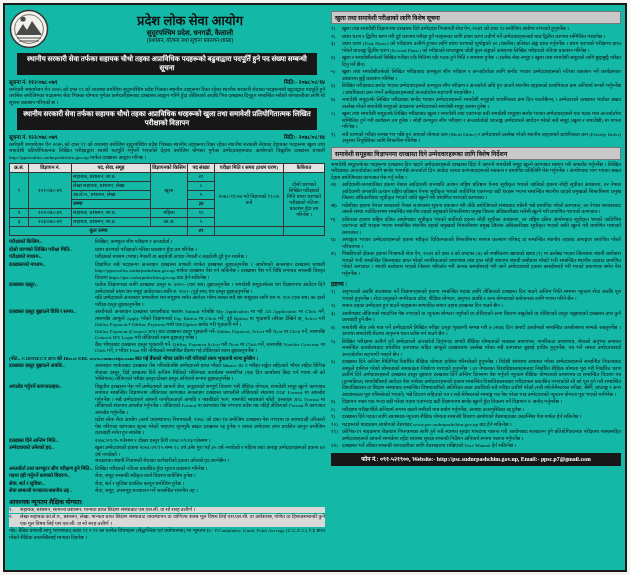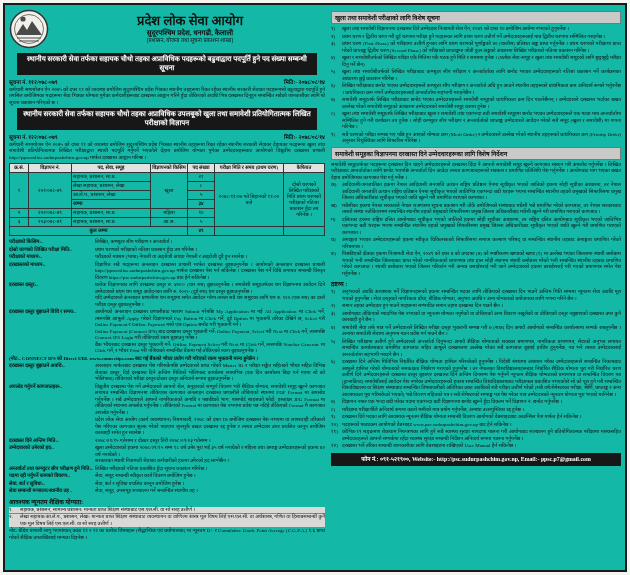--- a/index.html
+++ b/index.html
@@ -64,21 +64,21 @@
       </div>
 
       <div class="banner">स्थानीय सरकारी सेवा तर्फका सहायक चौथो तहका अप्राविधिक पदहरूको बढुवाद्वारा पदपूर्ति हुने पद संख्या सम्बन्धी सूचना</div>
 
       <div class="meta">
         <span>सूचना नं. ११२/०७८-०७९</span>
         <span>मिति:- २०७८/०८/१४</span>
       </div>
       <div class="para">कर्मचारी समायोजन ऐन २०७५ को दफा ११ को व्यवस्था बमोजिम सुदूरपश्चिम प्रदेश भित्रका स्थानीय तहहरूमा रिक्त रहेका स्थानीय सरकारी सेवाका पदहरूमध्ये बढुवाद्वारा पदपूर्ति हुने तपसिल बमोजिमका पदहरूमा सेवा भित्रका योग्यता पुगेका कर्मचारीहरूबाट दरखास्त आह्वान गरिने हुँदा तोकिएको अवधि भित्र दरखास्त दिनुहुन सम्बन्धित सबैको जानकारीका लागि यो सूचना प्रकाशन गरिएको छ ।</div>
 
-      <div class="banner">स्थानीय सरकारी सेवा तर्फका सहायक चौथो तहका अप्राविधिक उपलबूको खुला तथा समावेशी प्रतियोगितात्मक लिखित परीक्षाको विज्ञापन</div>
+      <div class="banner">स्थानीय सरकारी सेवा तर्फका सहायक चौथो तहका अप्राविधिक थरहरूको खुला तथा समावेशी प्रतियोगितात्मक लिखित परीक्षाको विज्ञापन</div>
 
       <div class="meta">
         <span>सूचना नं. १२२/०७८-०७९</span>
         <span>मिति:- २०७८/०८/१४</span>
       </div>
       <div class="para">कर्मचारी समायोजन ऐन २०७५ को दफा ११ को व्यवस्था बमोजिम सुदूरपश्चिम प्रदेश भित्रका स्थानीय तहहरूमा रिक्त रहेका स्थानीय सरकारी सेवाका देहायका पदहरूमा खुला तथा समावेशी प्रतियोगितात्मक लिखित परीक्षाद्वारा स्थायी पदपूर्ति गर्नुपर्ने भएकोले देहाय बमोजिम योग्यता पुगेका उम्मेदवारहरूबाट आयोगको विद्युतीय दरखास्त प्रणाली http://ppsconline.sudurpashchim.gov.np मार्फत दरखास्त आह्वान गरिन्छ ।</div>
 
       <table>
         <thead>
           <tr>

